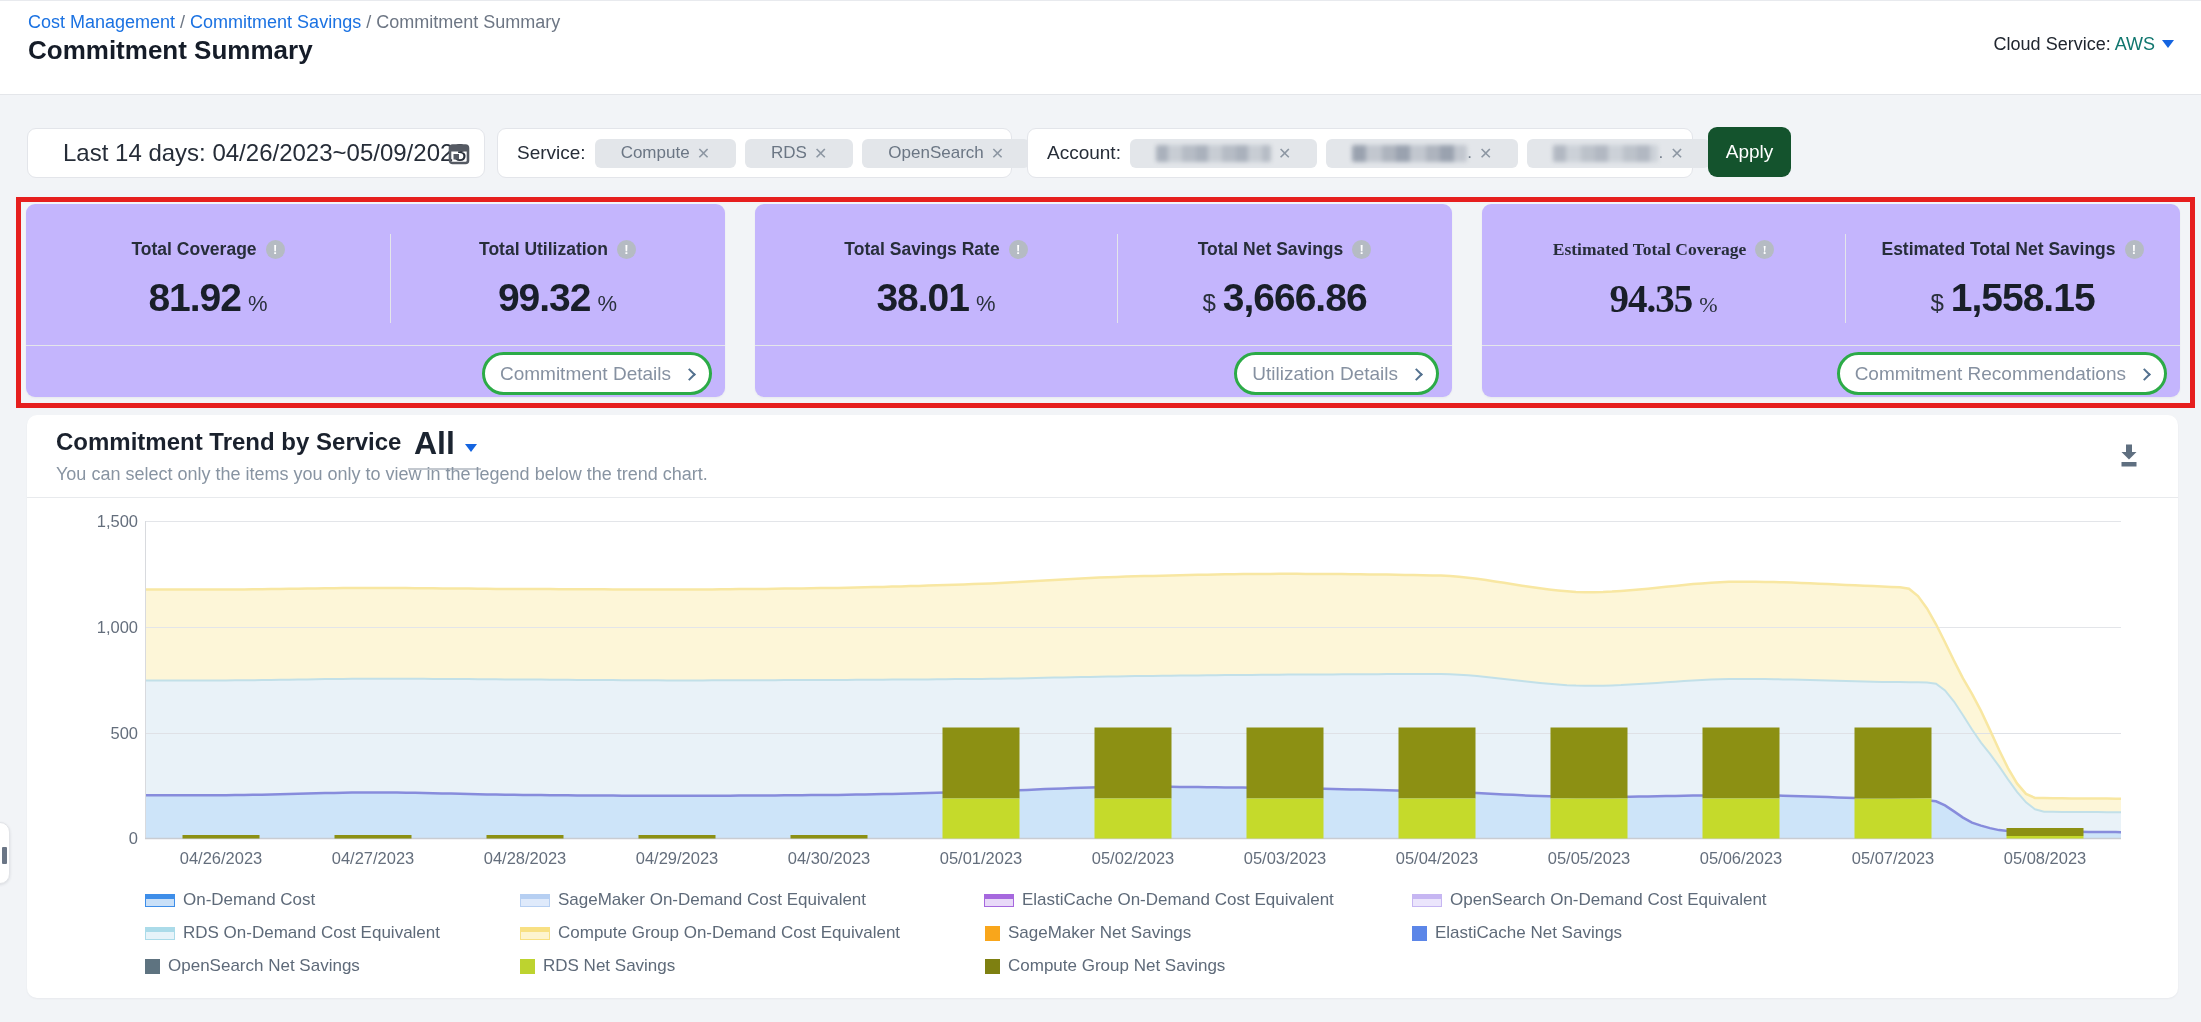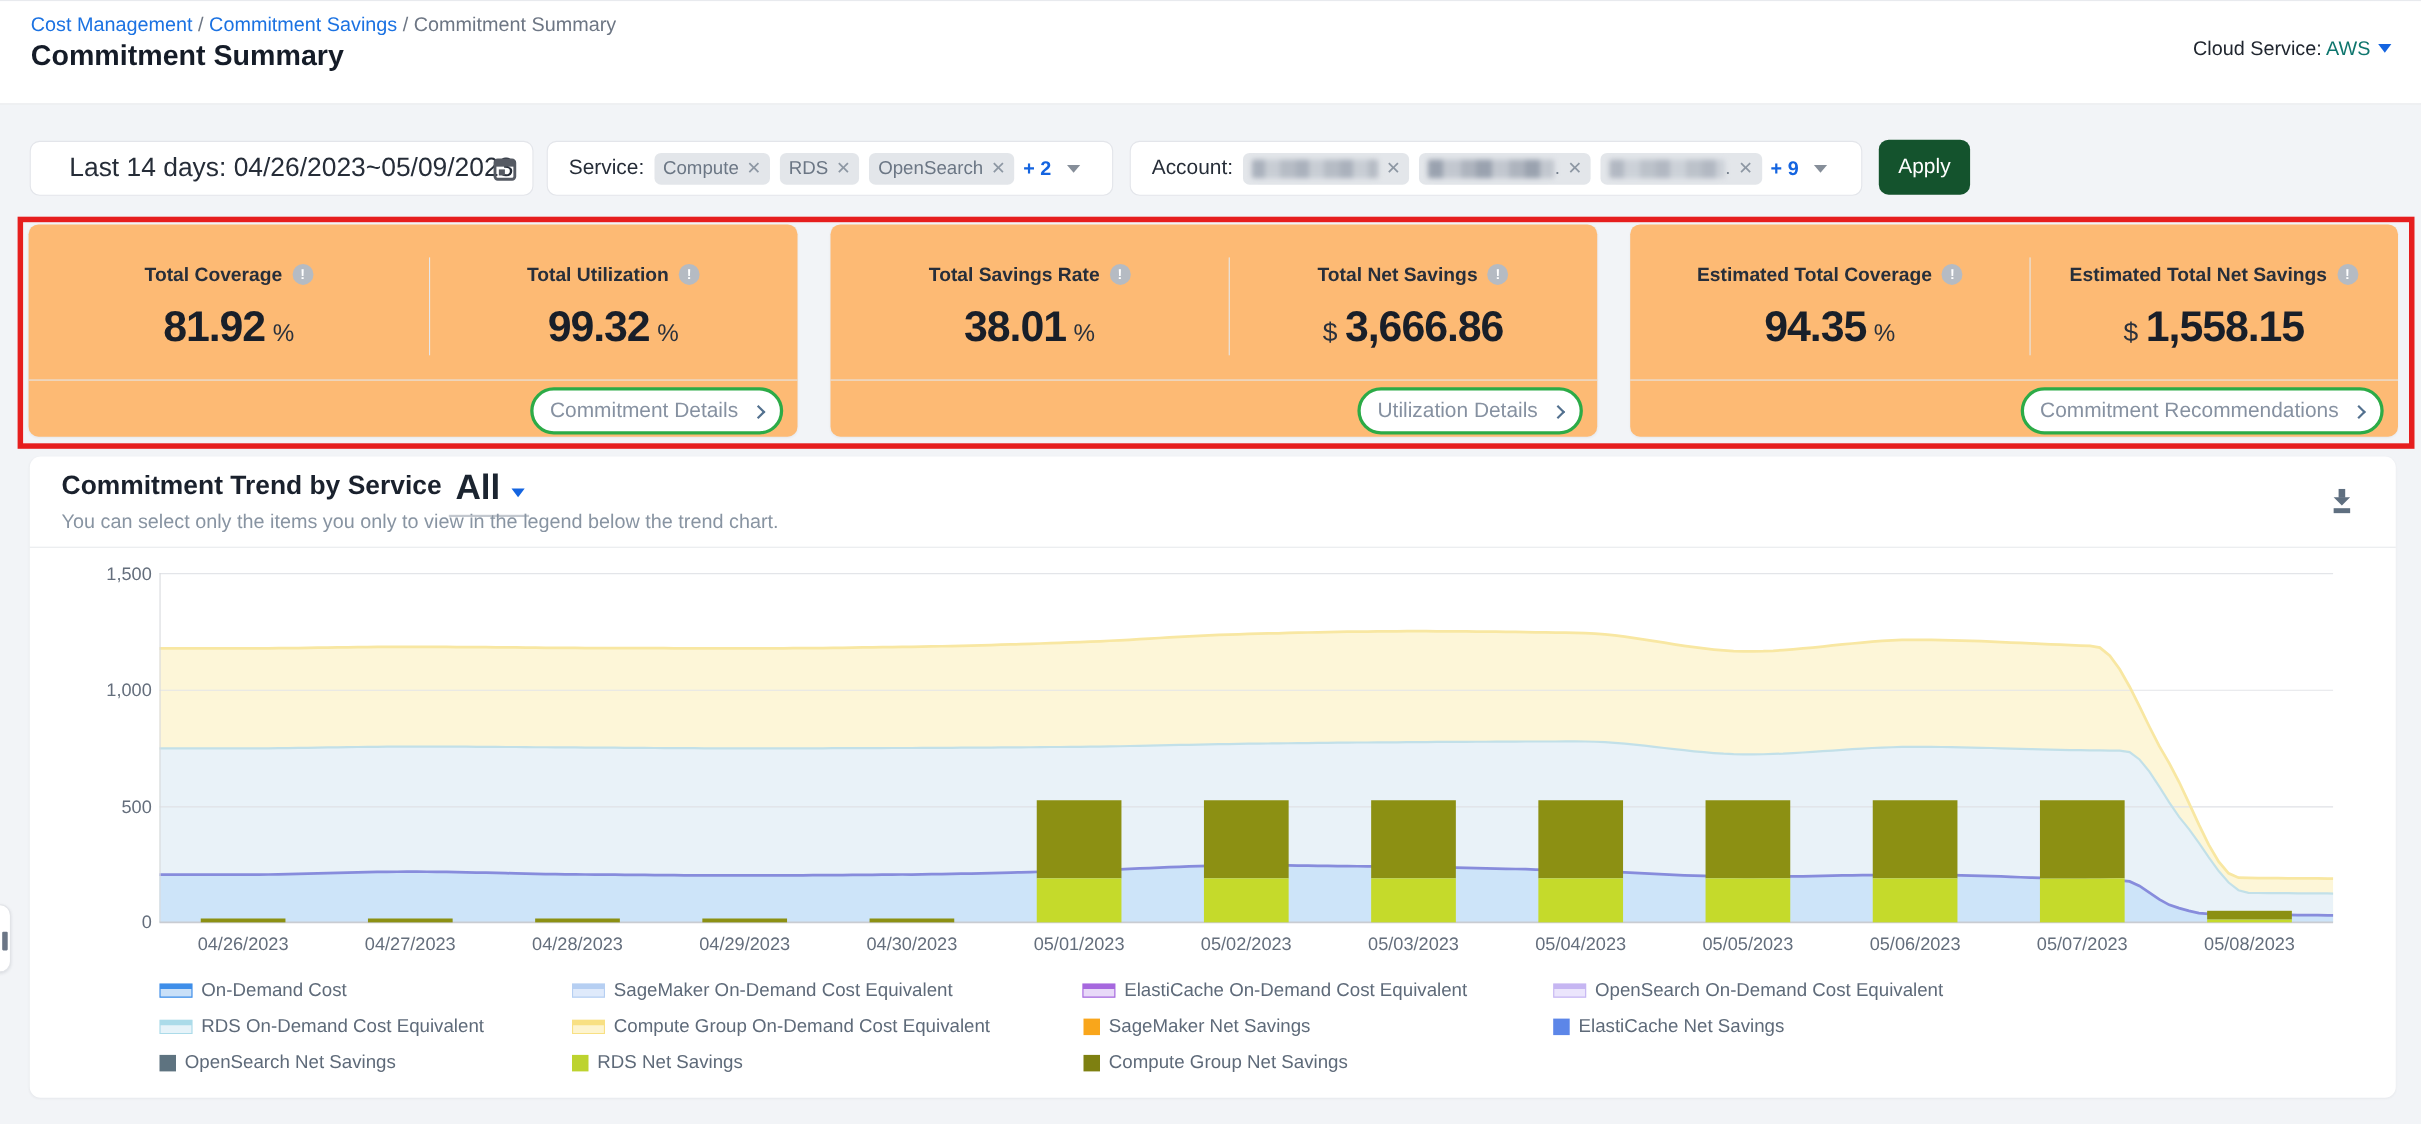--- a/index.html
+++ b/index.html
@@ -9,29 +9,29 @@
 #hdr{position:absolute;left:0;top:0;width:2201px;height:95px;background:#fff;border-top:1px solid #e8eaee;border-bottom:1px solid #e4e6ea;}
 #bc{position:absolute;left:28px;top:11px;font-size:18px;color:#6d7684;}
 #bc a{color:#1b72e2;text-decoration:none;}
 #title{position:absolute;left:28px;top:34px;font-size:26px;font-weight:bold;color:#151c28;}
 #cloud{position:absolute;right:27px;top:33px;font-size:18px;color:#20262f;}
 #cloud .aws{color:#0f766e;}
 .caret{display:inline-block;width:0;height:0;border-left:6.5px solid transparent;border-right:6.5px solid transparent;border-top:8px solid #1464e0;vertical-align:middle;margin-left:7px;margin-top:-3px;}
 
 .fbox{position:absolute;top:128px;height:50px;background:#fff;border:1px solid #e3e5ea;border-radius:9px;display:flex;align-items:center;}
 .flabel{font-size:19px;color:#262d38;}
-.tag{display:inline-flex;align-items:center;height:29px;background:#e3e6ea;border-radius:6px;padding:0 8px;font-size:17px;color:#6b7684;margin-left:9px;white-space:nowrap;}
+.tag{display:inline-flex;align-items:center;height:29px;background:#e3e6ea;border-radius:6px;padding:0 26px;font-size:17px;color:#6b7684;margin-left:9px;white-space:nowrap;}
 .tag .x{margin-left:7px;color:#8d97a3;font-size:16px;}
 .plus{color:#1464e0;font-weight:bold;font-size:18px;margin-left:8px;white-space:nowrap;}
 .gcaret{display:inline-block;width:0;height:0;border-left:6px solid transparent;border-right:6px solid transparent;border-top:7.5px solid #868e99;margin-left:14px;}
 .blur1{display:inline-block;height:17px;border-radius:2px;filter:blur(2.2px);}
 
 #redrect{position:absolute;left:16px;top:197px;width:2179px;height:211px;border:5px solid #e61e1e;}
 
-.card{position:absolute;top:204px;height:193px;background:#fdba74;border-radius:9px;box-shadow:0 1px 2px rgba(30,40,60,0.05);}
+.card{position:absolute;top:204px;height:193px;background:#c4b5fd;border-radius:9px;box-shadow:0 1px 2px rgba(30,40,60,0.05);}
 .half{position:absolute;top:0;height:140px;text-align:center;}
 .clabel{margin-top:35px;font-size:17.5px;font-weight:bold;color:#272e3a;display:flex;align-items:center;justify-content:center;}
 .info{display:inline-block;width:19px;height:19px;border-radius:50%;background:#b5bbc3;color:#fff;font-size:13px;font-weight:bold;line-height:19px;margin-left:9px;text-align:center;}
 .cval{margin-top:16px;font-size:39px;font-weight:bold;color:#191f29;letter-spacing:-1px;}
 .cval .unit{font-size:22px;font-weight:normal;color:#2a313c;margin-left:7px;letter-spacing:0;}
 .cval .cur{font-size:24px;font-weight:normal;color:#2a313c;margin-right:7px;letter-spacing:0;}
 .vdiv{position:absolute;top:30px;width:1px;height:89px;background:#e4e6ea;}
 .cfoot{position:absolute;left:0;bottom:0;width:100%;height:52px;border-top:1px solid #e4e6ea;}
 .pill{position:absolute;right:13px;top:6px;height:43px;border:3px solid #2cab47;border-radius:23px;display:flex;align-items:center;padding:0 15px;font-size:19px;color:#8691a1;background:#fff;}
 .chev{display:inline-block;width:9px;height:9px;border-right:2.5px solid #53718f;border-bottom:2.5px solid #53718f;transform:rotate(-45deg);margin-left:14px;margin-top:1px;}
@@ -111,21 +111,21 @@
   <div class="vdiv" style="left:362px;"></div>
   <div class="half" style="left:362px;width:335px;">
     <div class="clabel">Total Net Savings<span class="info">!</span></div>
     <div class="cval"><span class="cur">$</span>3,666.86</div>
   </div>
   <div class="cfoot">
         <div class="pill">Utilization Details<span class="chev"></span></div>
       </div>
 </div>
 <div class="card" style="left:1482px;width:698px;">
-  <div class="half" style="left:0;width:363px;">
+  <div class="half" style="left:0;width:363px;font-family:Liberation Serif, serif;">
     <div class="clabel">Estimated Total Coverage<span class="info">!</span></div>
     <div class="cval">94.35<span class="unit">%</span></div>
   </div>
   <div class="vdiv" style="left:363px;"></div>
   <div class="half" style="left:363px;width:335px;">
     <div class="clabel">Estimated Total Net Savings<span class="info">!</span></div>
     <div class="cval"><span class="cur">$</span>1,558.15</div>
   </div>
   <div class="cfoot">
         <div class="pill">Commitment Recommendations<span class="chev"></span></div>

